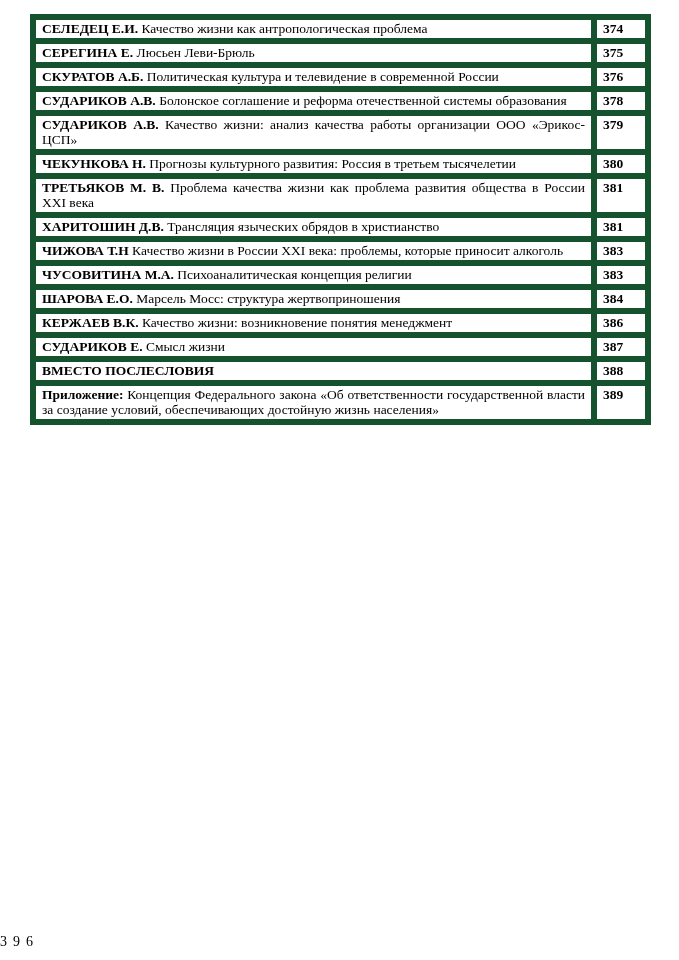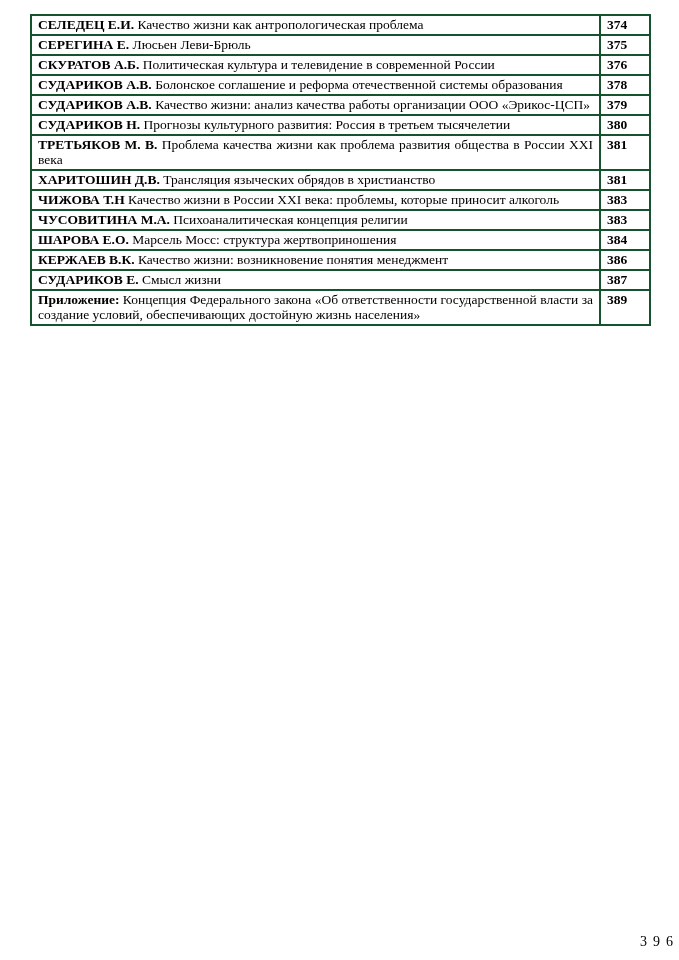--- a/index.html
+++ b/index.html
@@ -16,21 +16,21 @@
   }
   .page {
     padding: 14px 28px 0 30px;
   }
   table.toc {
     border-collapse: collapse;
     width: 621px;
     table-layout: fixed;
   }
   table.toc td {
-    border: 2px solid #14532d;
+    border: 6px solid #14532d;
     vertical-align: top;
     font-size: 13.5px;
     line-height: 15px;
     padding: 1px 6px 2px 6px;
   }
   td.entry {
     text-align: justify;
   }
   td.pagenum {
     width: 36px;
@@ -42,21 +42,21 @@
     font-weight: bold;
   }
   .title {
     font-weight: normal;
   }
   .footer {
     position: absolute;
     bottom: 10px;
     left: 0;
     right: 0;
-    text-align: right;
+    text-align: left;
     font-size: 14px;
     letter-spacing: 6px;
     font-weight: normal;
   }
 </style>
 </head>
 <body>
 
 <div class="page">
   <table class="toc">
@@ -75,21 +75,21 @@
       </tr>
       <tr>
         <td class="entry"><span class="author">СУДАРИКОВ А.В.</span> <span class="title">Болонское соглашение и реформа отечественной системы образования</span></td>
         <td class="pagenum">378</td>
       </tr>
       <tr>
         <td class="entry"><span class="author">СУДАРИКОВ А.В.</span> <span class="title">Качество жизни: анализ качества работы организации ООО «Эрикос-ЦСП»</span></td>
         <td class="pagenum">379</td>
       </tr>
       <tr>
-        <td class="entry"><span class="author">СУДАРИКОВ Н.</span> <span class="title">Прогнозы культурного развития: Россия в третьем тысячелетии</span></td>
+        <td class="entry"><span class="author">ЧЕКУНКОВА Н.</span> <span class="title">Прогнозы культурного развития: Россия в третьем тысячелетии</span></td>
         <td class="pagenum">380</td>
       </tr>
       <tr>
         <td class="entry"><span class="author">ТРЕТЬЯКОВ М. В.</span> <span class="title">Проблема качества жизни как проблема развития общества в России XXI века</span></td>
         <td class="pagenum">381</td>
       </tr>
       <tr>
         <td class="entry"><span class="author">ХАРИТОШИН Д.В.</span> <span class="title">Трансляция языческих обрядов в христианство</span></td>
         <td class="pagenum">381</td>
       </tr>
@@ -107,20 +107,24 @@
       </tr>
       <tr>
         <td class="entry"><span class="author">КЕРЖАЕВ В.К.</span> <span class="title">Качество жизни: возникновение понятия менеджмент</span></td>
         <td class="pagenum">386</td>
       </tr>
       <tr>
         <td class="entry"><span class="author">СУДАРИКОВ Е.</span> <span class="title">Смысл жизни</span></td>
         <td class="pagenum">387</td>
       </tr>
       <tr>
+        <td class="entry"><span class="author">ВМЕСТО ПОСЛЕСЛОВИЯ</span><span class="title"></span></td>
+        <td class="pagenum">388</td>
+      </tr>
+      <tr>
         <td class="entry"><span class="author">Приложение:</span> <span class="title">Концепция Федерального закона «Об ответственности государственной власти за создание условий, обеспечивающих достойную жизнь населения»</span></td>
         <td class="pagenum">389</td>
       </tr>
     </tbody>
   </table>
 </div>
 
 <div class="footer">396</div>
 
 </body></html>

